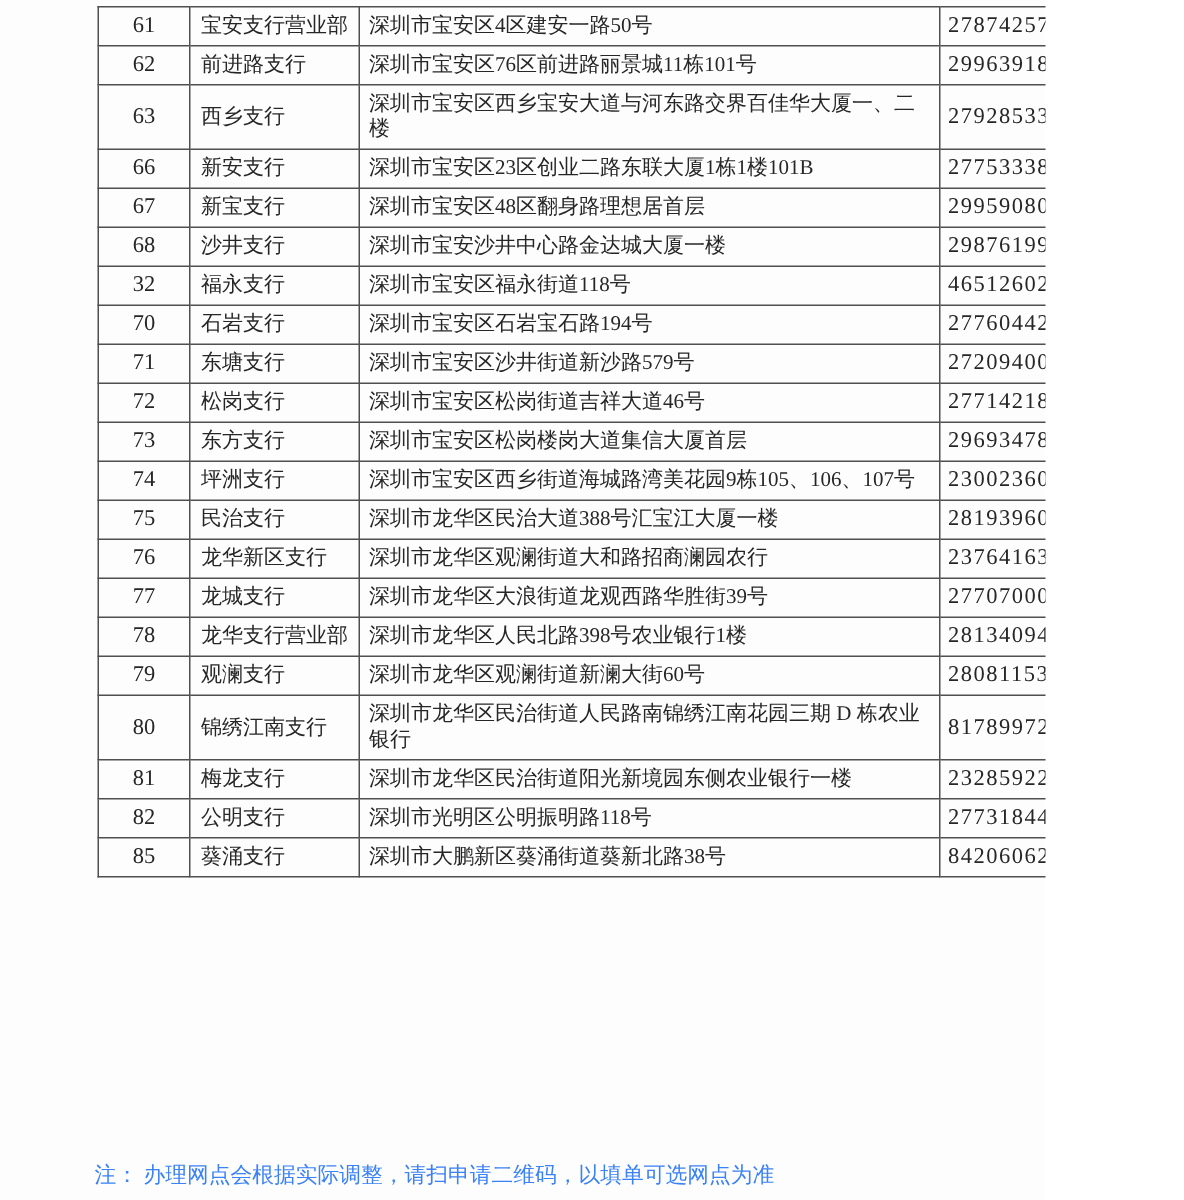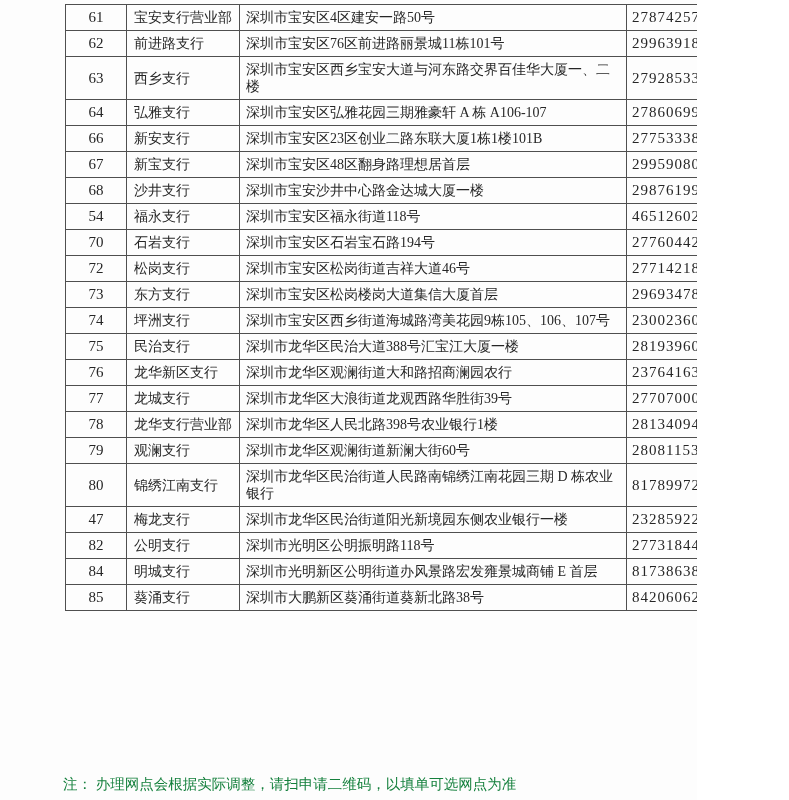--- a/index.html
+++ b/index.html
@@ -54,21 +54,21 @@
     font-size: 15px;
     letter-spacing: 1px;
   }
   .footnote {
     position: absolute;
     left: 63px;
     top: 775px;
     margin: 0;
     font-size: 14.5px;
     line-height: 18px;
-    color: #15803d;
+    color: #3b82f6;
     white-space: nowrap;
   }
 </style>
 </head>
 <body>
 
 <div class="scan-page">
 
   <table class="branch-table">
     <colgroup>
@@ -92,26 +92,20 @@
       <td class="cell-phone">29963918</td>
     </tr>
 
     <tr>
       <td class="cell-num">63</td>
       <td class="cell-name">西乡支行</td>
       <td class="cell-addr">深圳市宝安区西乡宝安大道与河东路交界百佳华大厦一、二楼</td>
       <td class="cell-phone">27928533</td>
     </tr>
 
-    <tr>
-      <td class="cell-num">64</td>
-      <td class="cell-name">弘雅支行</td>
-      <td class="cell-addr">深圳市宝安区弘雅花园三期雅豪轩 A 栋 A106-107</td>
-      <td class="cell-phone">27860699</td>
-    </tr>
 
 
     <tr>
       <td class="cell-num">66</td>
       <td class="cell-name">新安支行</td>
       <td class="cell-addr">深圳市宝安区23区创业二路东联大厦1栋1楼101B</td>
       <td class="cell-phone">27753338</td>
     </tr>
 
     <tr>
@@ -122,33 +116,39 @@
     </tr>
 
     <tr>
       <td class="cell-num">68</td>
       <td class="cell-name">沙井支行</td>
       <td class="cell-addr">深圳市宝安沙井中心路金达城大厦一楼</td>
       <td class="cell-phone">29876199</td>
     </tr>
 
     <tr>
-      <td class="cell-num">54</td>
+      <td class="cell-num">32</td>
       <td class="cell-name">福永支行</td>
       <td class="cell-addr">深圳市宝安区福永街道118号</td>
       <td class="cell-phone">46512602</td>
     </tr>
 
     <tr>
       <td class="cell-num">70</td>
       <td class="cell-name">石岩支行</td>
       <td class="cell-addr">深圳市宝安区石岩宝石路194号</td>
       <td class="cell-phone">27760442</td>
     </tr>
 
+    <tr>
+      <td class="cell-num">71</td>
+      <td class="cell-name">东塘支行</td>
+      <td class="cell-addr">深圳市宝安区沙井街道新沙路579号</td>
+      <td class="cell-phone">27209400</td>
+    </tr>
 
     <tr>
       <td class="cell-num">72</td>
       <td class="cell-name">松岗支行</td>
       <td class="cell-addr">深圳市宝安区松岗街道吉祥大道46号</td>
       <td class="cell-phone">27714218</td>
     </tr>
 
     <tr>
       <td class="cell-num">73</td>
@@ -200,40 +200,34 @@
     </tr>
 
     <tr>
       <td class="cell-num">80</td>
       <td class="cell-name">锦绣江南支行</td>
       <td class="cell-addr">深圳市龙华区民治街道人民路南锦绣江南花园三期 D 栋农业银行</td>
       <td class="cell-phone">81789972</td>
     </tr>
 
     <tr>
-      <td class="cell-num">47</td>
+      <td class="cell-num">81</td>
       <td class="cell-name">梅龙支行</td>
       <td class="cell-addr">深圳市龙华区民治街道阳光新境园东侧农业银行一楼</td>
       <td class="cell-phone">23285922</td>
     </tr>
 
     <tr>
       <td class="cell-num">82</td>
       <td class="cell-name">公明支行</td>
       <td class="cell-addr">深圳市光明区公明振明路118号</td>
       <td class="cell-phone">27731844</td>
     </tr>
 
 
-    <tr>
-      <td class="cell-num">84</td>
-      <td class="cell-name">明城支行</td>
-      <td class="cell-addr">深圳市光明新区公明街道办风景路宏发雍景城商铺 E 首层</td>
-      <td class="cell-phone">81738638</td>
-    </tr>
 
     <tr>
       <td class="cell-num">85</td>
       <td class="cell-name">葵涌支行</td>
       <td class="cell-addr">深圳市大鹏新区葵涌街道葵新北路38号</td>
       <td class="cell-phone">84206062</td>
     </tr>
 
   </tbody>
   </table>

